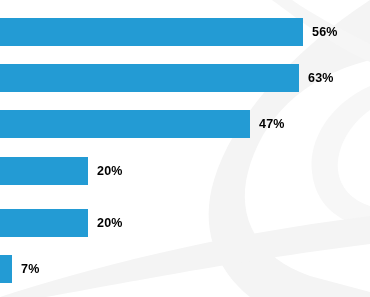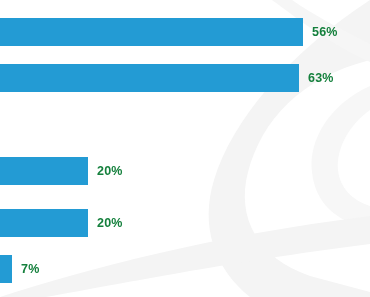--- a/index.html
+++ b/index.html
@@ -38,21 +38,21 @@
     align-items: center;
   }
   .bar-rect {
     height: 28px;
     background: #239BD4;
     flex: 0 0 auto;
   }
   .bar-value-label {
     font-size: 12.5px;
     font-weight: bold;
-    color: #15803d;
+    color: #000000;
     margin-left: 9px;
     white-space: nowrap;
     letter-spacing: 0.2px;
     line-height: 1;
   }
 </style>
 </head>
 <body>
 
 <div id="chart-root">
@@ -69,20 +69,24 @@
     <div class="bar-row" style="top:18px;">
       <div class="bar-rect" style="width:303px;"></div>
       <span class="bar-value-label">56%</span>
     </div>
 
     <div class="bar-row" style="top:64px;">
       <div class="bar-rect" style="width:299px;"></div>
       <span class="bar-value-label">63%</span>
     </div>
 
+    <div class="bar-row" style="top:110px;">
+      <div class="bar-rect" style="width:250px;"></div>
+      <span class="bar-value-label">47%</span>
+    </div>
 
     <div class="bar-row" style="top:157px;">
       <div class="bar-rect" style="width:88px;"></div>
       <span class="bar-value-label">20%</span>
     </div>
 
     <div class="bar-row" style="top:209px;">
       <div class="bar-rect" style="width:88px;"></div>
       <span class="bar-value-label">20%</span>
     </div>

